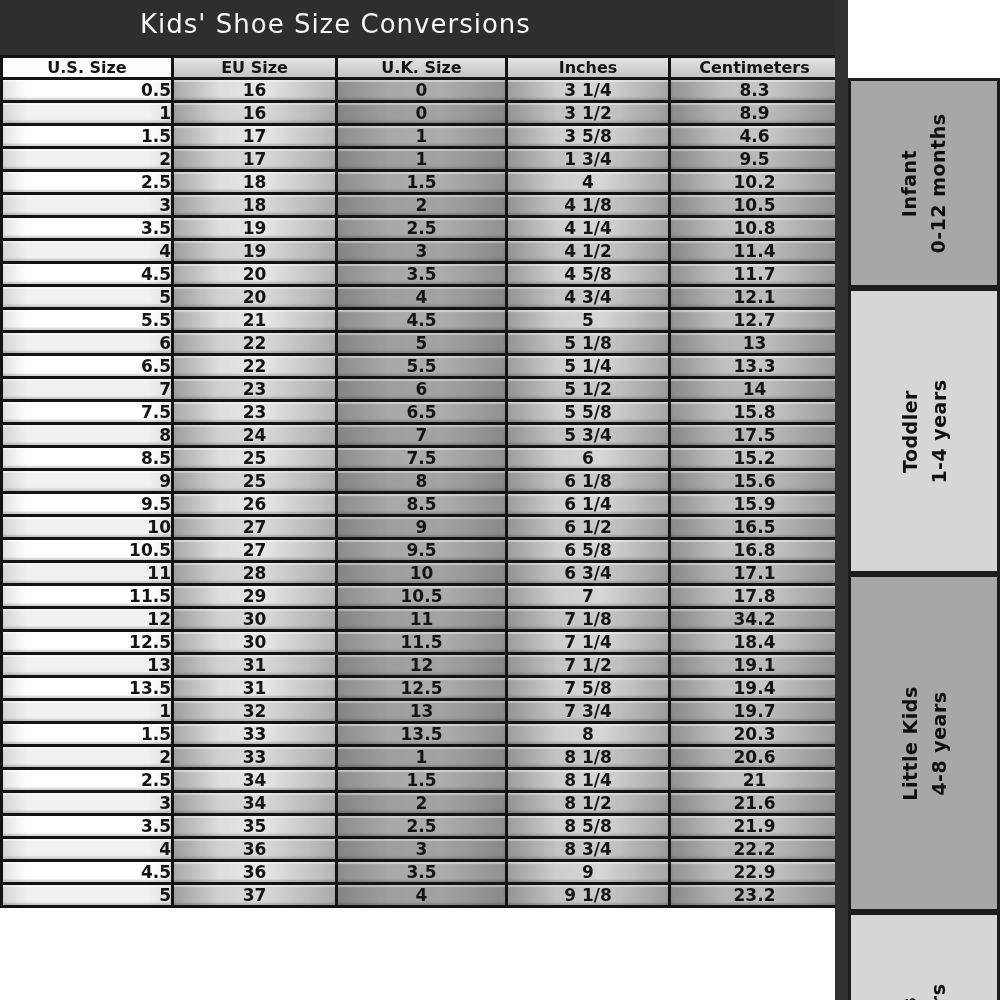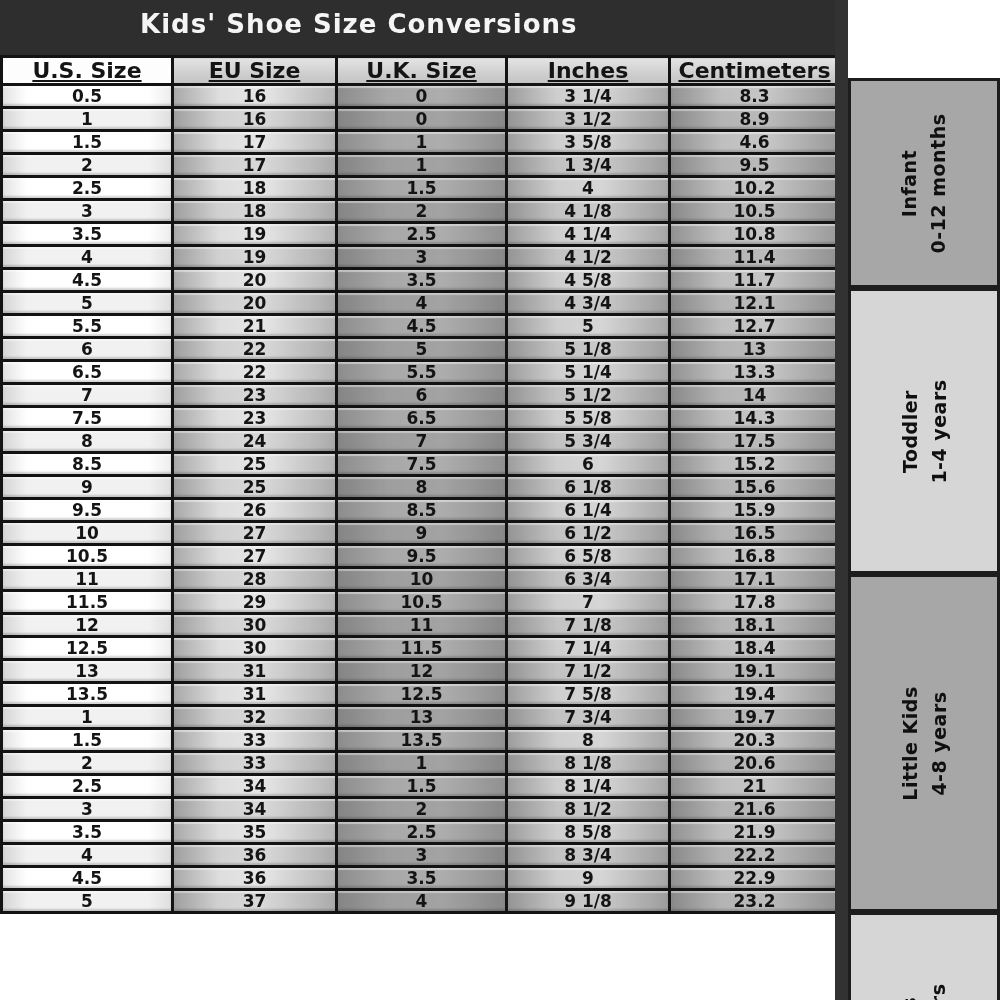--- a/index.html
+++ b/index.html
@@ -13,21 +13,21 @@
     overflow:hidden; background:#ffffff;
   }
 
   
   .title-band {
     position:absolute; left:0; top:0; width:838px; height:55px;
     background:#2e2e2e;
   }
   .title-band h1 {
     position:absolute; left:140px; top:9px;
-    color:#f5f5f5; font-size:26px; font-weight:bold; letter-spacing:1px;
+    color:#f5f5f5; font-size:26px; font-weight:normal; letter-spacing:1px;
     white-space:nowrap;
   }
 
   
   .gap-strip {
     position:absolute; left:835px; top:0; width:13px; height:1000px;
     background:#323232;
   }
 
   
@@ -41,30 +41,30 @@
   table.conv col.c4 { width:163px; }
   table.conv col.c5 { width:170px; }
 
   table.conv th, table.conv td {
     border:3px solid #131313;
     text-align:center; vertical-align:middle;
     color:#141414; font-weight:bold;
     overflow:hidden; white-space:nowrap;
   }
   table.conv th {
-    height:22px; font-size:22px;
+    height:22px; font-size:16px;
     background:linear-gradient(180deg,#e3e3e3 0%,#cfcfcf 60%,#c3c3c3 100%);
-    text-decoration:underline;
   }
   table.conv th.us-h { background:#fdfdfd; }
   table.conv td { height:23px; font-size:17px; }
 
   
   table.conv td:nth-child(1) {
     background:linear-gradient(90deg,#e3e3e3 0%,#ffffff 14%,#ffffff 86%,#ededed 100%);
+    text-align:right;
   }
   table.conv td:nth-child(2) {
     background:linear-gradient(90deg,#a9a9a9 0%,#dedede 28%,#e6e6e6 55%,#b5b5b5 100%);
   }
   table.conv td:nth-child(3) {
     background:linear-gradient(90deg,#8d8d8d 0%,#a8a8a8 30%,#adadad 62%,#909090 100%);
   }
   table.conv td:nth-child(4) {
     background:linear-gradient(90deg,#9e9e9e 0%,#cecece 30%,#d6d6d6 58%,#a6a6a6 100%);
   }
@@ -227,21 +227,21 @@
           <td>23</td>
           <td>6</td>
           <td>5 1/2</td>
           <td>14</td>
         </tr>
         <tr>
           <td>7.5</td>
           <td>23</td>
           <td>6.5</td>
           <td>5 5/8</td>
-          <td>14.3</td>
+          <td>15.8</td>
         </tr>
         <tr>
           <td>8</td>
           <td>24</td>
           <td>7</td>
           <td>5 3/4</td>
           <td>17.5</td>
         </tr>
         <tr>
           <td>8.5</td>
@@ -290,21 +290,21 @@
           <td>29</td>
           <td>10.5</td>
           <td>7</td>
           <td>17.8</td>
         </tr>
         <tr>
           <td>12</td>
           <td>30</td>
           <td>11</td>
           <td>7 1/8</td>
-          <td>18.1</td>
+          <td>34.2</td>
         </tr>
         <tr>
           <td>12.5</td>
           <td>30</td>
           <td>11.5</td>
           <td>7 1/4</td>
           <td>18.4</td>
         </tr>
         <tr>
           <td>13</td>

